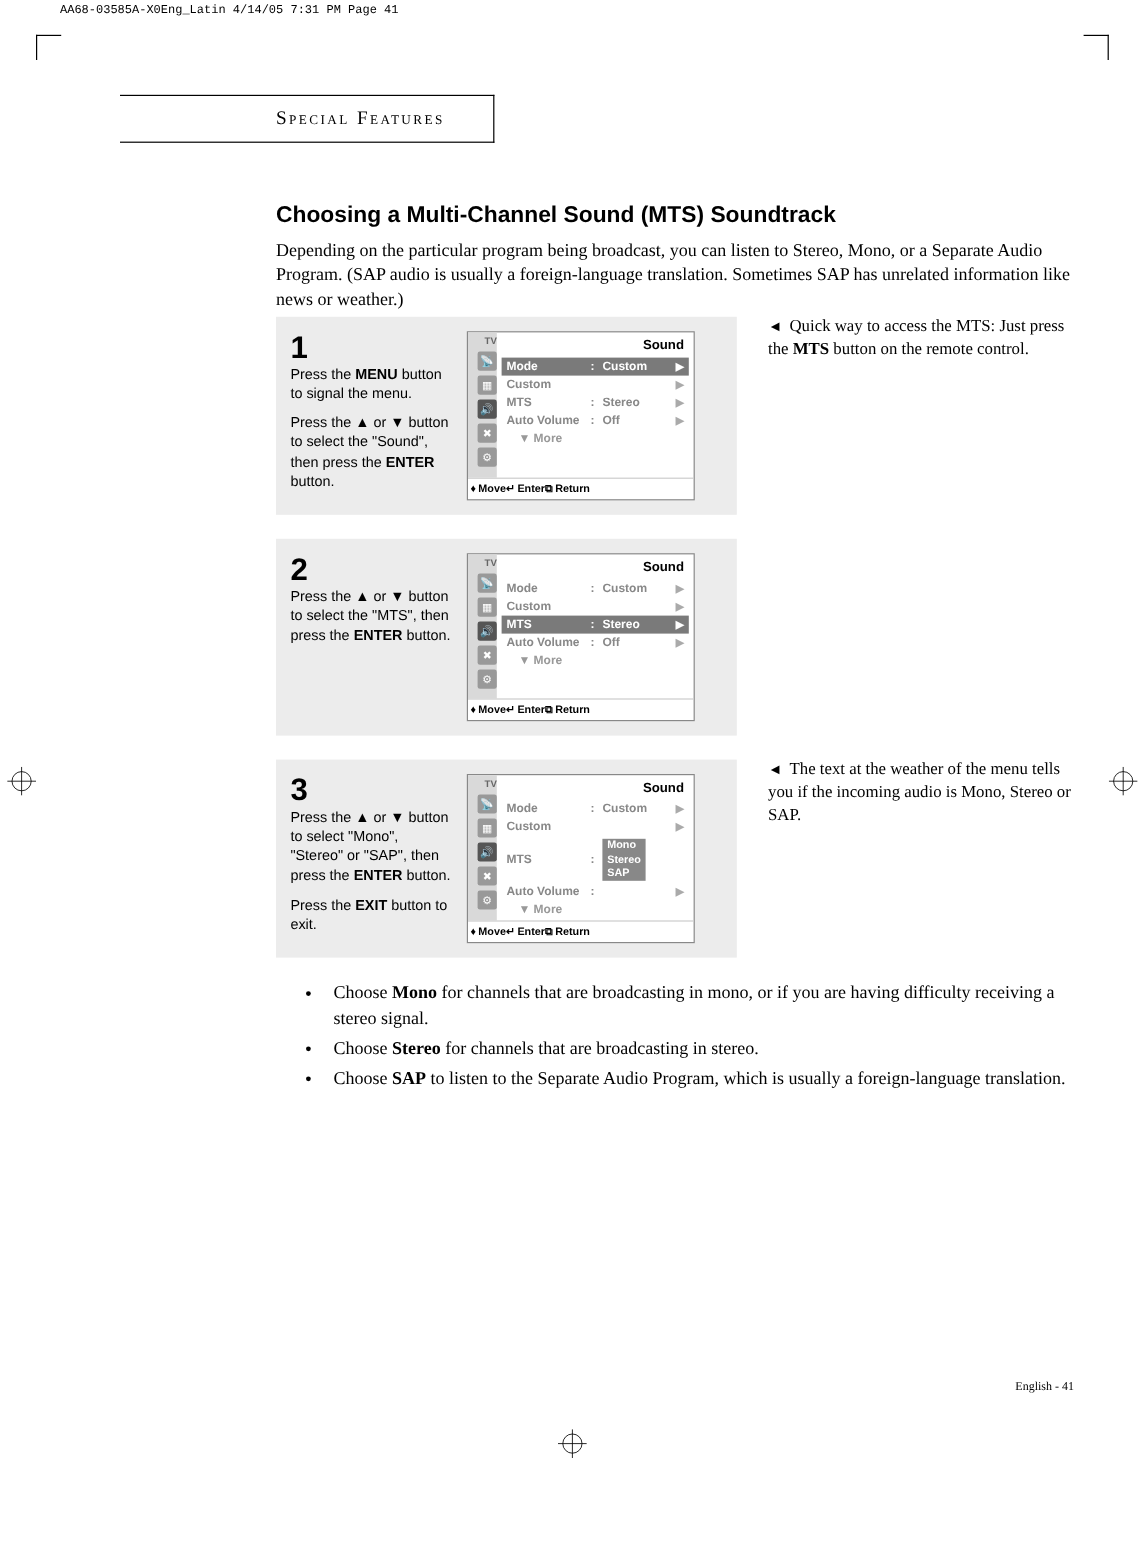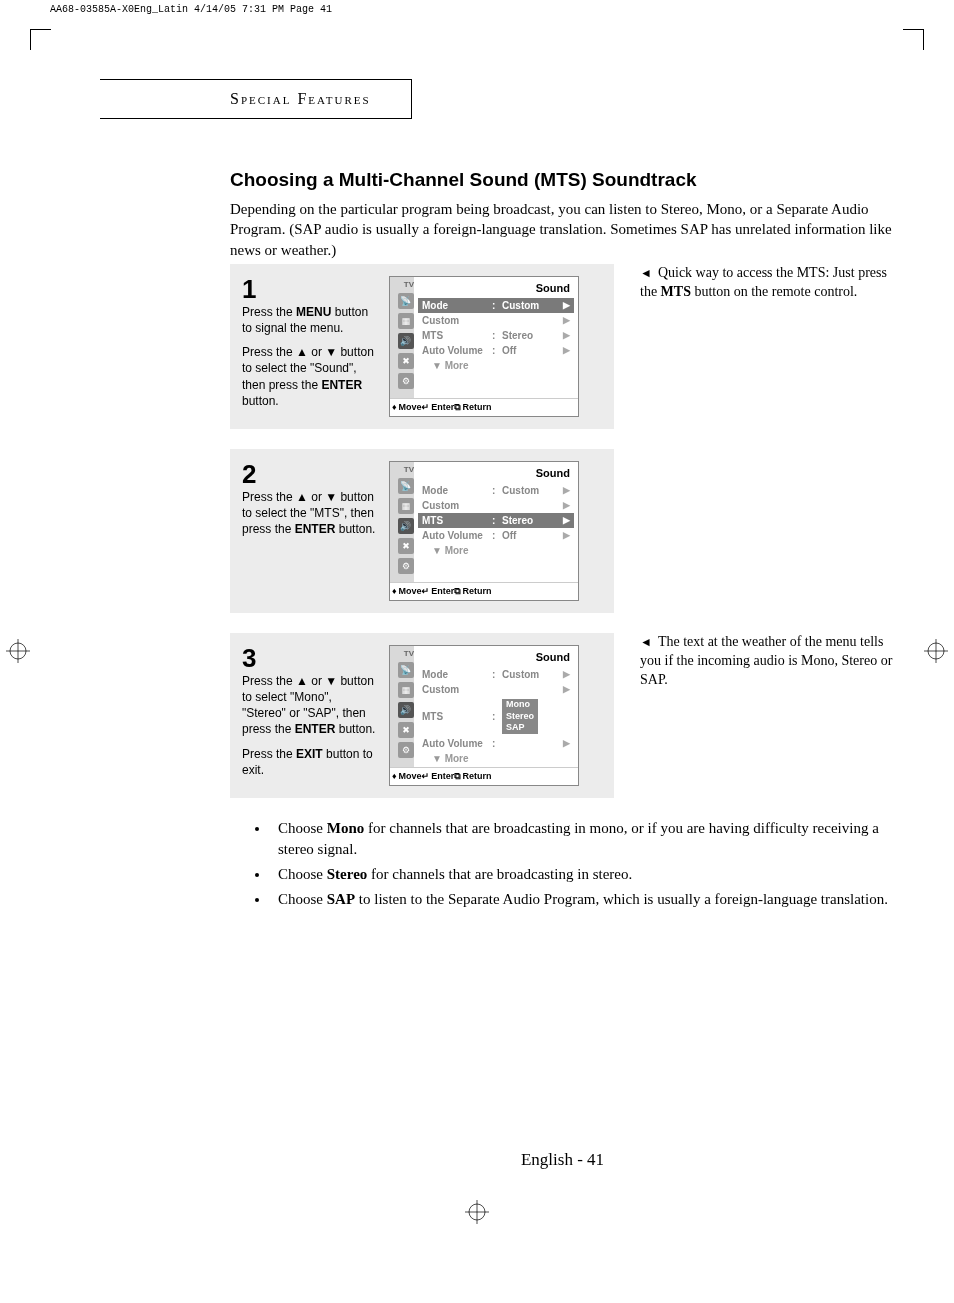--- a/index.html
+++ b/index.html
@@ -193,23 +193,23 @@
   .bullets {
     font-family: Georgia, serif;
     font-size: 15px;
     line-height: 1.4;
     padding-left: 40px;
     margin-top: 12px;
   }
   .bullets li { margin-bottom: 4px; padding-left: 8px; }
   .bullets .bold { font-weight: 700; }
   .page-footer {
-    text-align: center;
+    text-align: right;
     font-family: Georgia, serif;
-    font-size: 17px;
+    font-size: 10px;
     margin-top: 240px;
   }
   .reg-side {
     position: absolute;
     top: 620px;
     width: 24px;
     height: 24px;
   }
   .reg-side.left { left: 6px; }
   .reg-side.right { right: 6px; }

